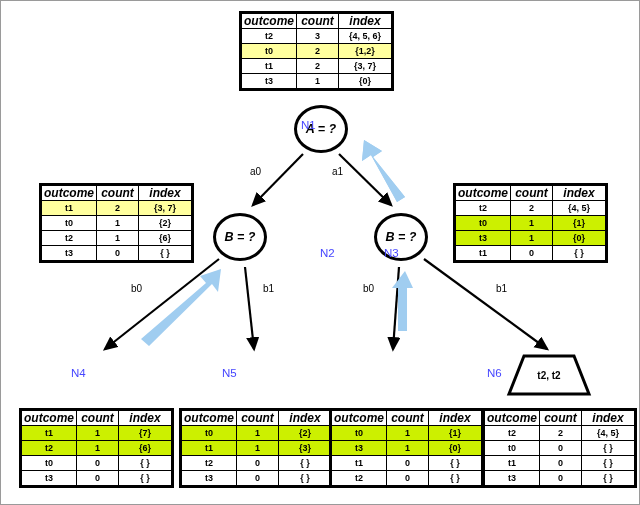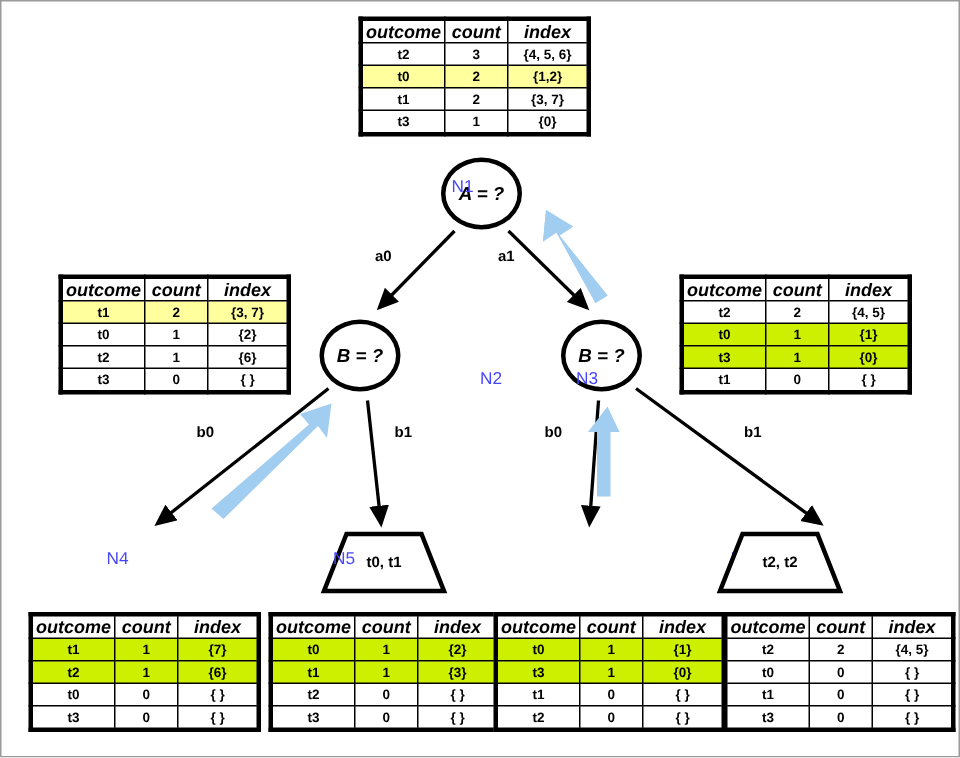--- a/index.html
+++ b/index.html
@@ -78,21 +78,21 @@
     position:absolute;
     color:#4646ff;
     font-size:11.5px;
     font-weight:normal;
     margin-left:43px;
   }
   .elabel {
     position:absolute;
     color:#000;
     font-size:10px;
-    font-weight:bold;
+    font-weight:normal;
   }
 </style>
 </head>
 <body>
 
 <div id="canvas">
 
   <svg id="edges" viewBox="0 0 640 505">
     <defs>
       <marker id="arrowhead" markerWidth="7" markerHeight="7" refX="5.4" refY="3" orient="auto">
@@ -360,31 +360,25 @@
   </div>
   <div class="nlabel" style="left:276px; top:246px;">N2</div>
 
   <div class="node-circle" style="left:373px; top:212px;">
     <span>B = ?</span>
   </div>
   <div class="nlabel" style="left:340px; top:246px;text-align:right;">N3</div>
 
   <div class="nlabel" style="left:27px; top:366px;">N4</div>
 
-  <div class="leaf" style="left:212px; top:352px;">
-    <svg width="86" height="44" viewBox="0 0 86 44">
-      <polygon points="18,3 68,3 83,41 3,41" fill="#fff" stroke="#000" stroke-width="3"></polygon>
-    </svg>
-    <span>t0, t1</span>
-  </div>
   <div class="nlabel" style="left:178px; top:366px;">N5</div>
 
   <div class="nlabel" style="left:443px; top:366px;">N6</div>
 
-  <div class="leaf" style="left:476px; top:352px;">
+  <div class="leaf" style="left:505px; top:352px;">
     <svg width="86" height="44" viewBox="0 0 86 44">
       <polygon points="18,3 68,3 83,41 3,41" fill="#fff" stroke="#000" stroke-width="3"></polygon>
     </svg>
     <span>t2, t2</span>
   </div>
   <div class="nlabel" style="left:597px; top:366px;">N7</div>
 
   <div class="elabel" style="left:249px; top:165px;">a0</div>
   <div class="elabel" style="left:331px; top:165px;">a1</div>
   <div class="elabel" style="left:130px; top:282px;">b0</div>

